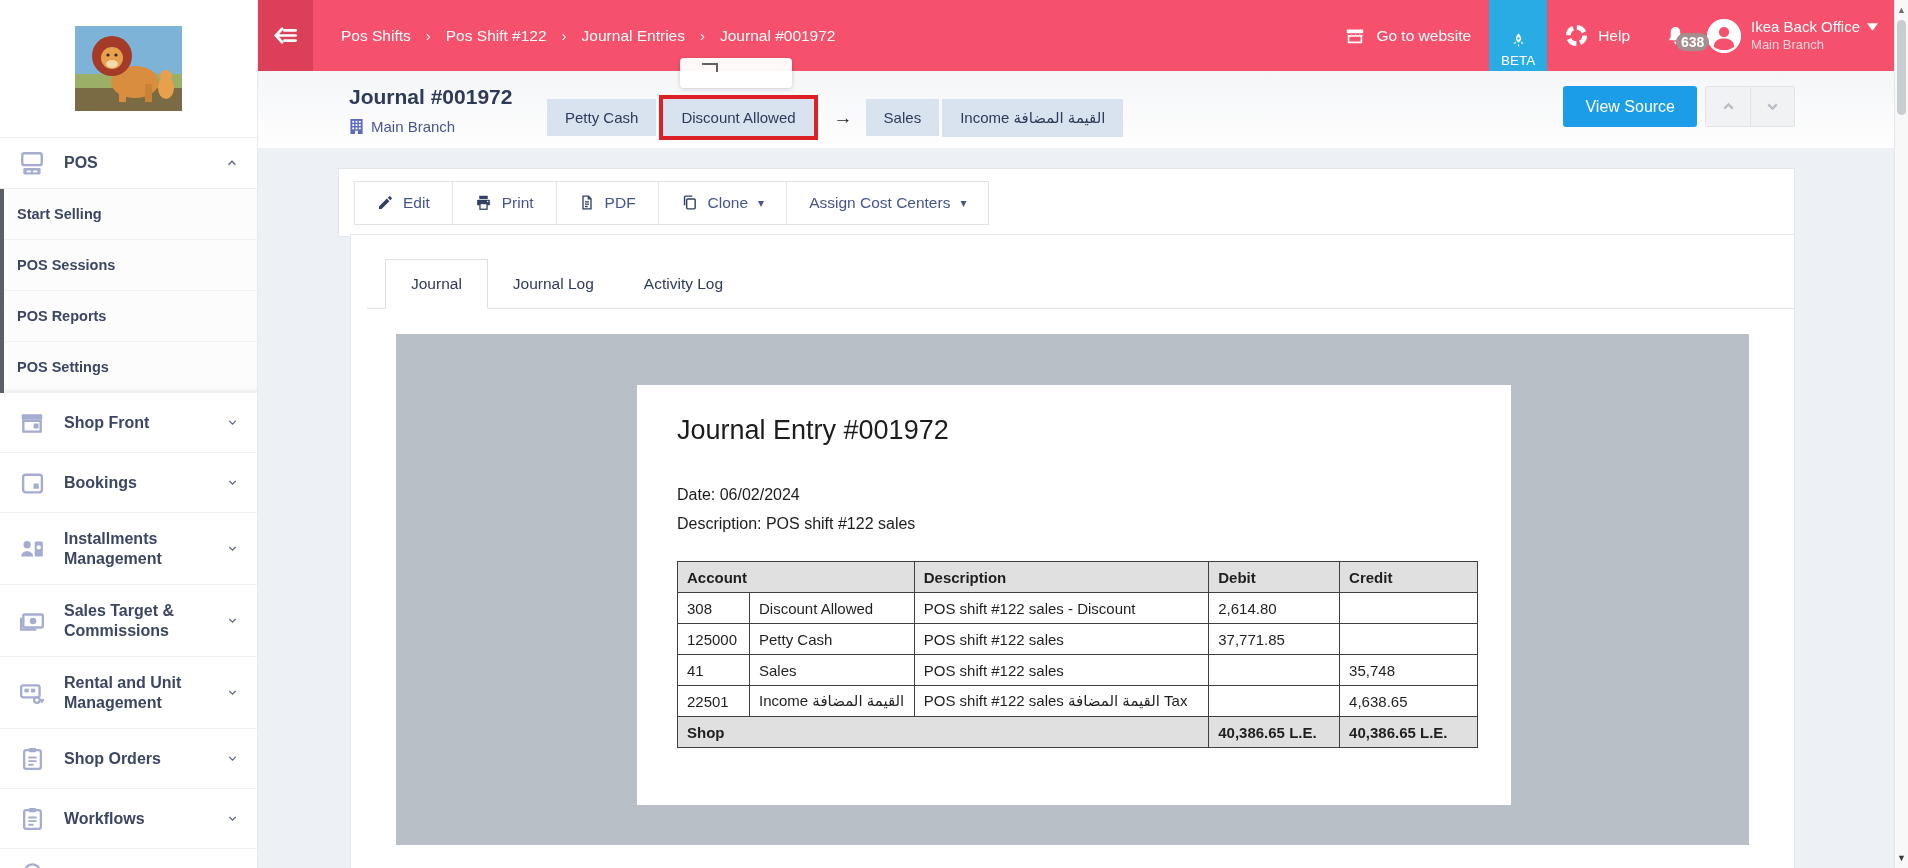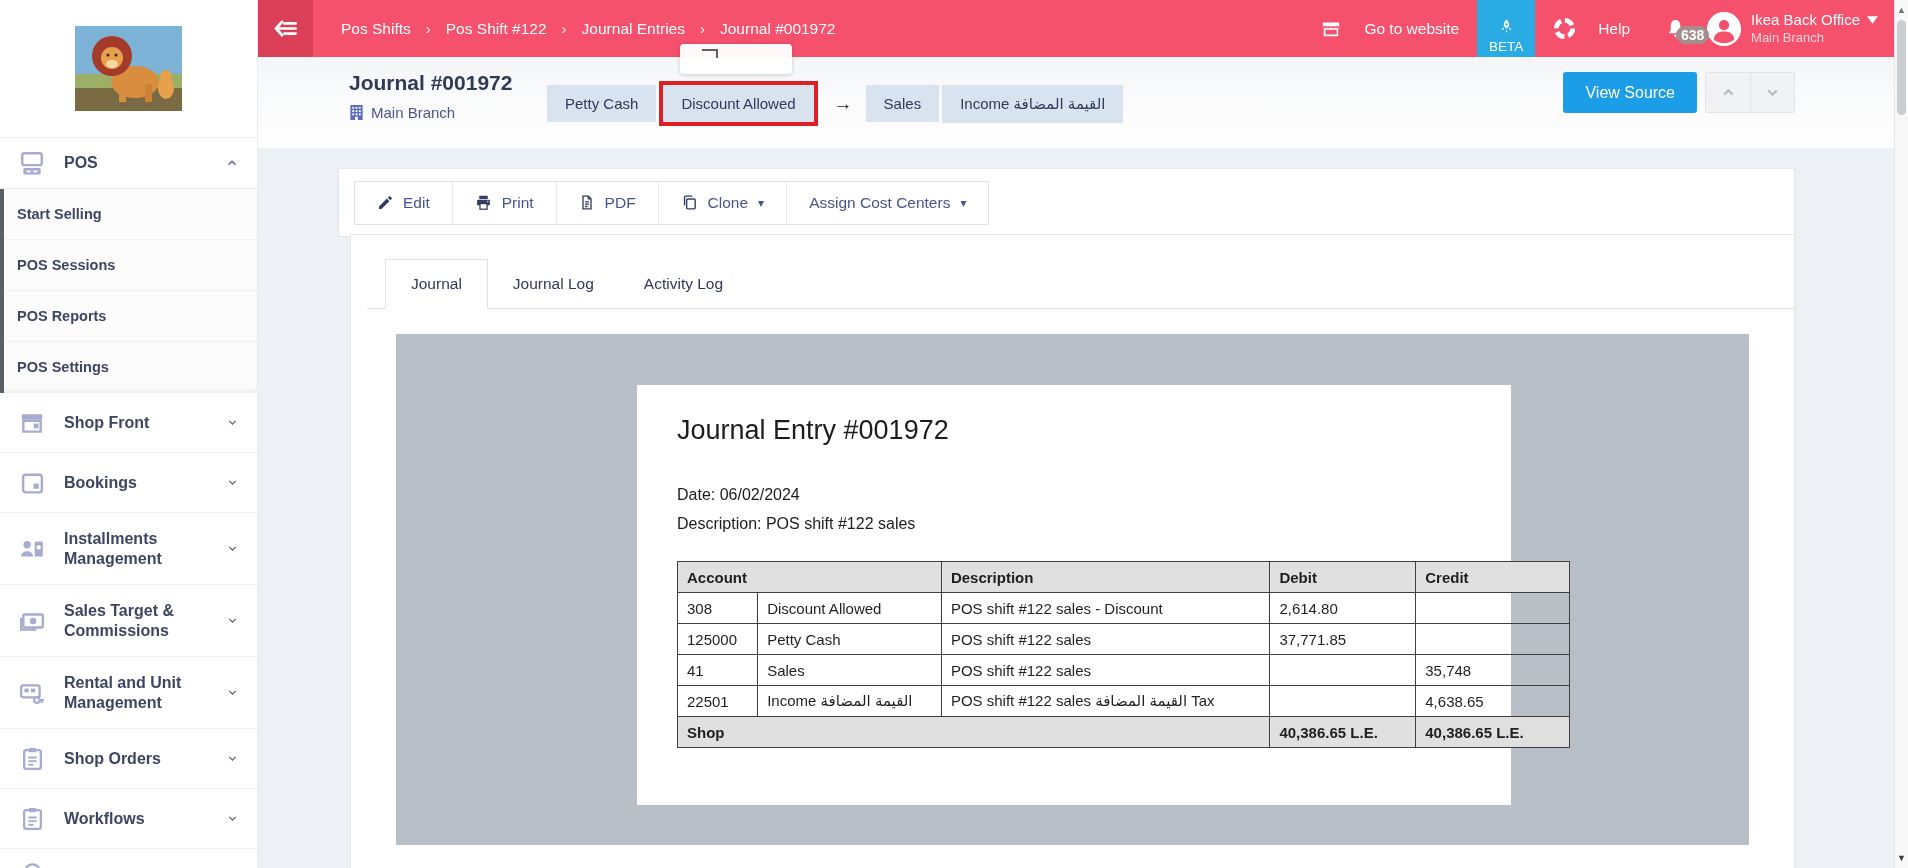--- a/index.html
+++ b/index.html
@@ -27,27 +27,27 @@
   .side-item .lbl{font-size:16px;font-weight:600;color:var(--sidebar-text);line-height:1.2;width:150px;}
   .side-icon{color:var(--icon-purple);flex:0 0 28px;display:flex;justify-content:center;}
   .chev{margin-left:auto;color:#5A6479;display:flex;}
   .side-item .chev{margin-left:0;}
   .partial-row{display:flex;align-items:flex-start;padding:8px 18px 0;height:22px;overflow:hidden;}
 
   
   .main{position:absolute;left:258px;top:0;width:1636px;height:868px;}
 
   
-  .topbar{height:57px;background:var(--pink);display:flex;align-items:stretch;color:#fff;}
+  .topbar{height:71px;background:var(--pink);display:flex;align-items:stretch;color:#fff;}
   .collapse-btn{width:55px;background:var(--pink-dark);border:none;display:flex;align-items:center;justify-content:center;cursor:pointer;color:#fff;}
   .breadcrumbs{display:flex;align-items:center;gap:15px;margin-left:28px;font-size:15.5px;}
   .crumb{cursor:pointer;white-space:nowrap;}
   .crumb-sep{font-size:15px;opacity:.95;}
   .topbar-right{margin-left:auto;display:flex;align-items:center;gap:0;}
-  .tb-link{display:flex;align-items:center;gap:22px;font-size:15.5px;cursor:pointer;padding:0 18px;}
+  .tb-link{display:flex;align-items:center;gap:10px;font-size:15.5px;cursor:pointer;padding:0 18px;}
   .beta-badge{align-self:stretch;width:58px;background:var(--beta-blue);display:flex;flex-direction:column;align-items:center;justify-content:flex-end;padding:6px 0 3px;gap:3px;font-size:13.5px;cursor:pointer;}
   .bell-wrap{position:relative;padding:0 20px 0 16px;display:flex;align-items:center;cursor:pointer;}
   .badge{position:absolute;top:9px;left:28px;background:#A58E8E;border-radius:9px;font-size:14px;font-weight:bold;padding:2px 5px;line-height:1;}
   .account{display:flex;align-items:center;gap:10px;padding-right:16px;cursor:pointer;}
   .avatar{width:34px;height:34px;border-radius:50%;background:#fff;display:flex;align-items:center;justify-content:center;overflow:hidden;}
   .acct-name{font-size:15px;display:flex;align-items:center;gap:7px;white-space:nowrap;}
   .acct-branch{font-size:13px;opacity:.75;margin-top:2px;}
 
   
   .page-header{position:relative;height:91px;background:linear-gradient(#F5F6F8,#FFFFFF);}
@@ -79,21 +79,21 @@
 
   .tabs-card{left:92px;right:99px;top:86px;height:660px;}
   .tab-row{display:flex;align-items:flex-end;padding:24px 0 0 18px;border-bottom:1px solid #E0E0E0;margin-left:16px;}
   .tab{padding:15px 25px;font-size:15.5px;color:#2E3A59;cursor:pointer;background:transparent;border:none;font-family:inherit;}
   .tab.active{border:1px solid #E0E0E0;border-bottom:1px solid #fff;margin-bottom:-1px;background:#fff;}
 
   .doc-viewer{margin:25px 45px 0;height:511px;background:var(--doc-bg);position:relative;overflow:hidden;}
   .doc-page{position:absolute;left:241px;top:51px;width:874px;height:420px;background:#fff;padding:30px 35px 0 40px;color:#1C1C1C;}
   .doc-title{font-size:27px;font-weight:normal;margin-bottom:40px;}
   .doc-line{font-size:16px;margin-bottom:11px;}
-  .doc-table{border-collapse:collapse;width:893px;margin-top:28px;font-size:15px;color:#1F1F1F;}
+  .doc-table{border-collapse:collapse;width:801px;margin-top:28px;font-size:15px;color:#1F1F1F;}
   .doc-table th,.doc-table td{border:1px solid #3F3F3F;padding:5px 9px;text-align:left;height:31px;}
   .doc-table thead th{background:var(--table-header-bg);font-weight:bold;}
   .doc-table .total-row td{background:var(--table-header-bg);font-weight:bold;}
 
   
   .have-question{position:absolute;left:1670px;top:874px;height:31px;display:flex;align-items:center;gap:8px;padding:0 13px;background:var(--cyan);border:none;border-radius:14px;color:#fff;font-size:14.5px;font-weight:bold;cursor:pointer;z-index:20;font-family:inherit;}
   .qmark{width:17px;height:17px;border-radius:50%;background:rgba(255,255,255,.45);color:#fff;font-size:12px;font-weight:bold;display:flex;align-items:center;justify-content:center;}
 
   
   .vscroll{position:absolute;right:0;top:0;width:14px;height:868px;background:#F8F8F8;border-left:1px solid #E6E6E6;z-index:15;}

